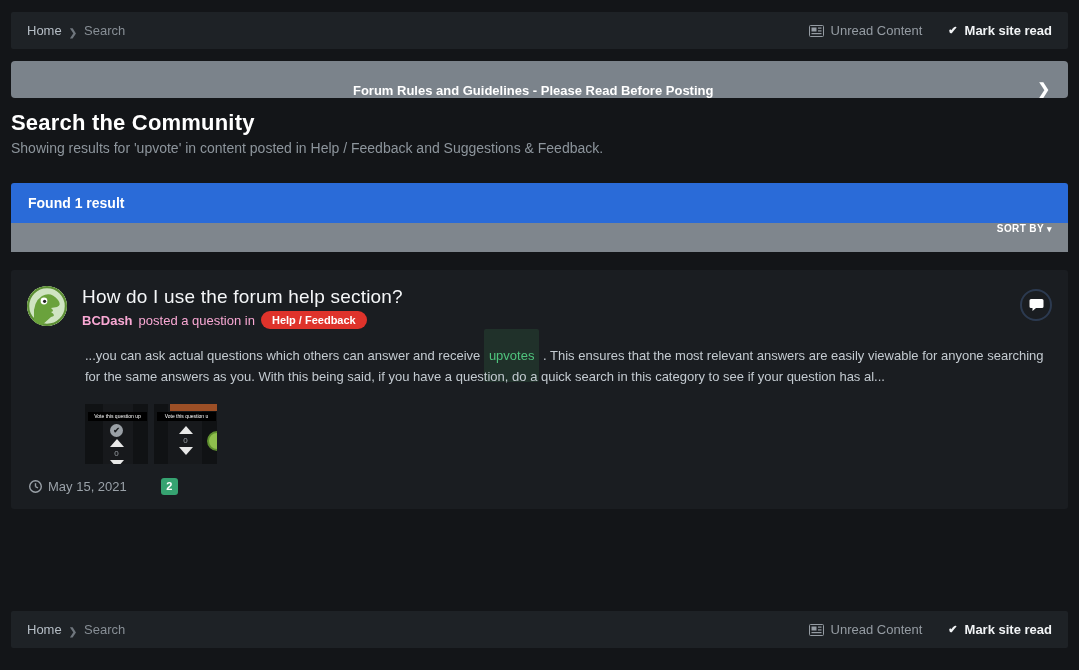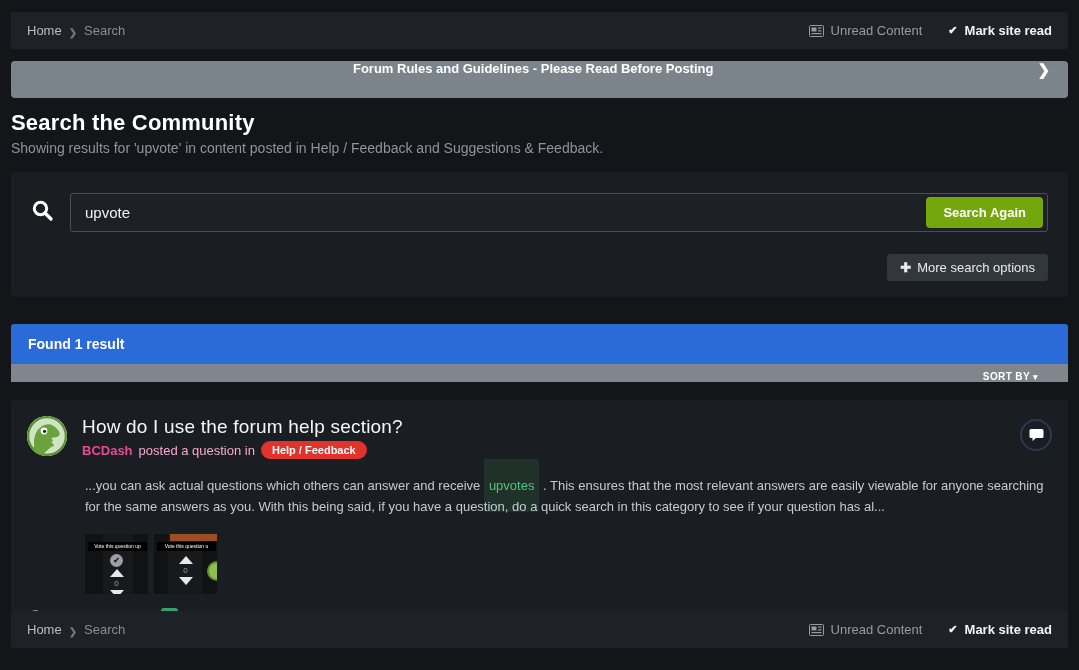--- a/index.html
+++ b/index.html
@@ -21,21 +21,21 @@
   .crumb-current { color:#878e95; }
   .bar-links { display:flex; align-items:center; gap:26px; font-size:13px;margin-left:32px; }
   .bar-link { display:flex; align-items:center; gap:7px; cursor:pointer; }
   .bar-link.muted { color:#959ca3; }
   .bar-link.bright { color:#f2f4f6; font-weight:bold; }
   .bar-link svg { display:block; }
 
   
   .banner {
     margin:12px 0 0 0; background:#7b838b; border-radius:4px; height:37px;
-    display:flex; align-items:flex-start; padding:0 18px; cursor:pointer;
+    display:flex; align-items:flex-end; padding:0 18px; cursor:pointer;
   }
   .banner-text { flex:1; text-align:center; color:#ffffff; font-weight:bold; font-size:13px; }
   .banner-chev { color:#ffffff; font-weight:bold; font-size:15px; }
 
   
   .page-head { padding:12px 0 0 0; }
   .page-title { color:#ffffff; font-size:22px; font-weight:bold; letter-spacing:.2px; }
   .page-sub { color:#8d959c; font-size:14px; margin-top:4px; }
 
   
@@ -63,38 +63,38 @@
   }
   .btn-more .plus { font-weight:bold; font-size:13px; }
 
   
   .found-bar {
     margin-top:27px; background:#2a6bd8; border-radius:3px 3px 0 0; height:40px;
     display:flex; align-items:center; padding:0 17px;
   }
   .found-text { color:#ffffff; font-weight:bold; font-size:14px; }
   .sort-bar {
-    background:#7f868d; height:18px; display:flex; align-items:flex-end;
-    justify-content:flex-end; padding:0 30px;
+    background:#7f868d; height:29px; display:flex; align-items:flex-start;
+    justify-content:flex-end; padding:0 16px;
   }
   .sort-link { color:#ffffff; font-weight:bold; font-size:10px; letter-spacing:.4px; cursor:pointer; }
   .sort-link .caret { font-size:9px; }
 
   
   .card { margin-top:18px; background:#1a1d21; border-radius:3px; padding:16px 16px 14px 16px; }
   .card-head { display:flex; align-items:flex-start; }
   .avatar {
     width:40px; height:40px; border-radius:50%; overflow:hidden; flex:0 0 auto;
     background:#cfe4c2; margin-right:15px; cursor:pointer;
   }
   .avatar svg { display:block; }
   .head-texts { flex:1; }
   .result-title { color:#f4f6f8; font-size:19px; font-weight:normal; letter-spacing:.2px; cursor:pointer; }
   .byline { margin-top:3px; display:flex; align-items:center; gap:6px; font-size:13px; }
-  .byline .author { color:#ec4899; font-weight:bold; cursor:pointer; }
+  .byline .author { color:#f9a8d4; font-weight:bold; cursor:pointer; }
   .byline .action { color:#f9a8d4; }
   .cat-badge {
     background:#df332b; color:#ffffff; font-size:11px; font-weight:bold;
     border-radius:10px; padding:3px 11px; cursor:pointer;
   }
   .type-circle {
     width:32px; height:32px; border-radius:50%; border:2px solid #2c3a50;
     display:flex; align-items:center; justify-content:center; flex:0 0 auto; margin-top:3px;
   }
 
@@ -168,40 +168,20 @@
   <div class="banner">
     <span class="banner-text">Forum Rules and Guidelines - Please Read Before Posting</span>
     <span class="banner-chev">❯</span>
   </div>
 
   <div class="page-head">
     <div class="page-title">Search the Community</div>
     <div class="page-sub">Showing results for 'upvote' in content posted in Help / Feedback and Suggestions &amp; Feedback.</div>
   </div>
 
-  <div class="search-panel">
-    <div class="search-row">
-      <span class="search-glass">
-        <svg width="23" height="23" viewBox="0 0 23 23">
-            <circle cx="9.5" cy="9.5" r="6.2" fill="none" stroke="#ffffff" stroke-width="3"></circle>
-            <line x1="14.2" y1="14.2" x2="20" y2="20" stroke="#ffffff" stroke-width="3.4" stroke-linecap="round"></line>
-          </svg>
-      </span>
-      <div class="search-box">
-        <input class="search-input" type="text" value="upvote" style="">
-        <button class="btn-green">Search Again</button>
-      </div>
-    </div>
-    <div class="options-row">
-      <button class="btn-more">
-        <span class="plus">✚</span>
-        <span>More search options</span>
-      </button>
-    </div>
-  </div>
 
   <div class="found-bar">
     <span class="found-text">Found 1 result</span>
   </div>
   <div class="sort-bar">
     <span class="sort-link">
       <span>SORT BY</span>
       <span class="caret">▾</span>
     </span>
   </div>

